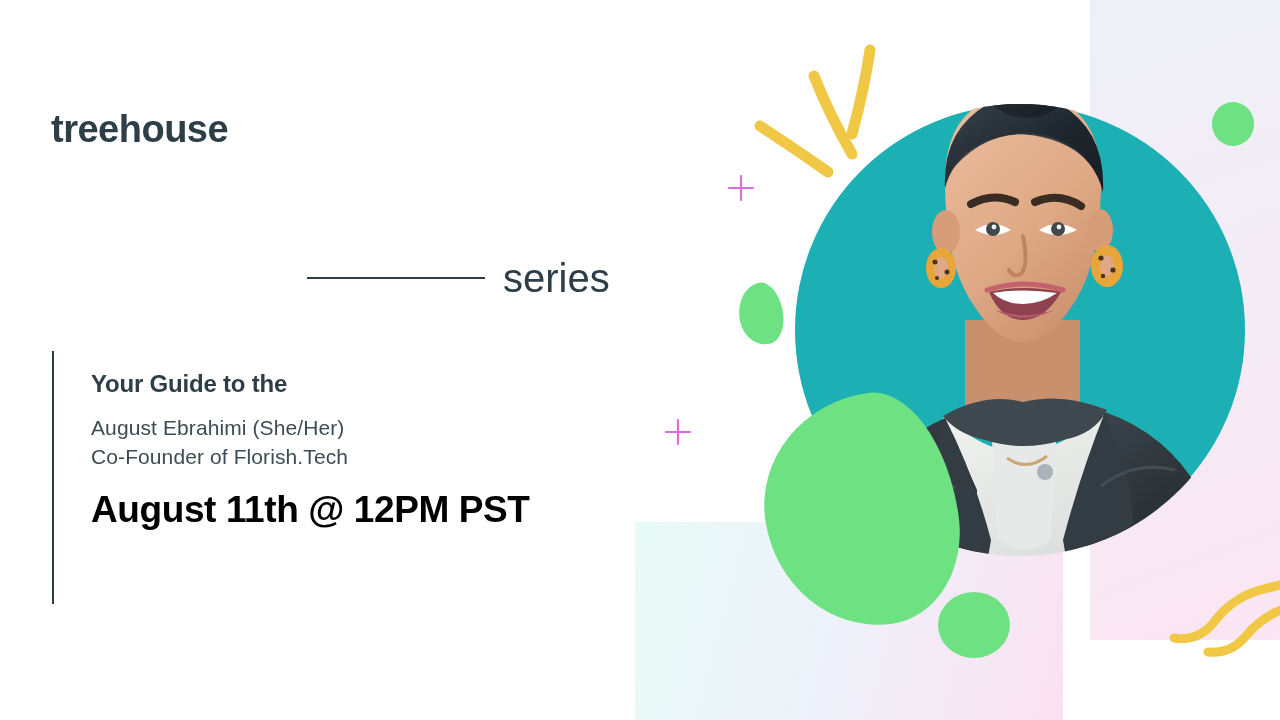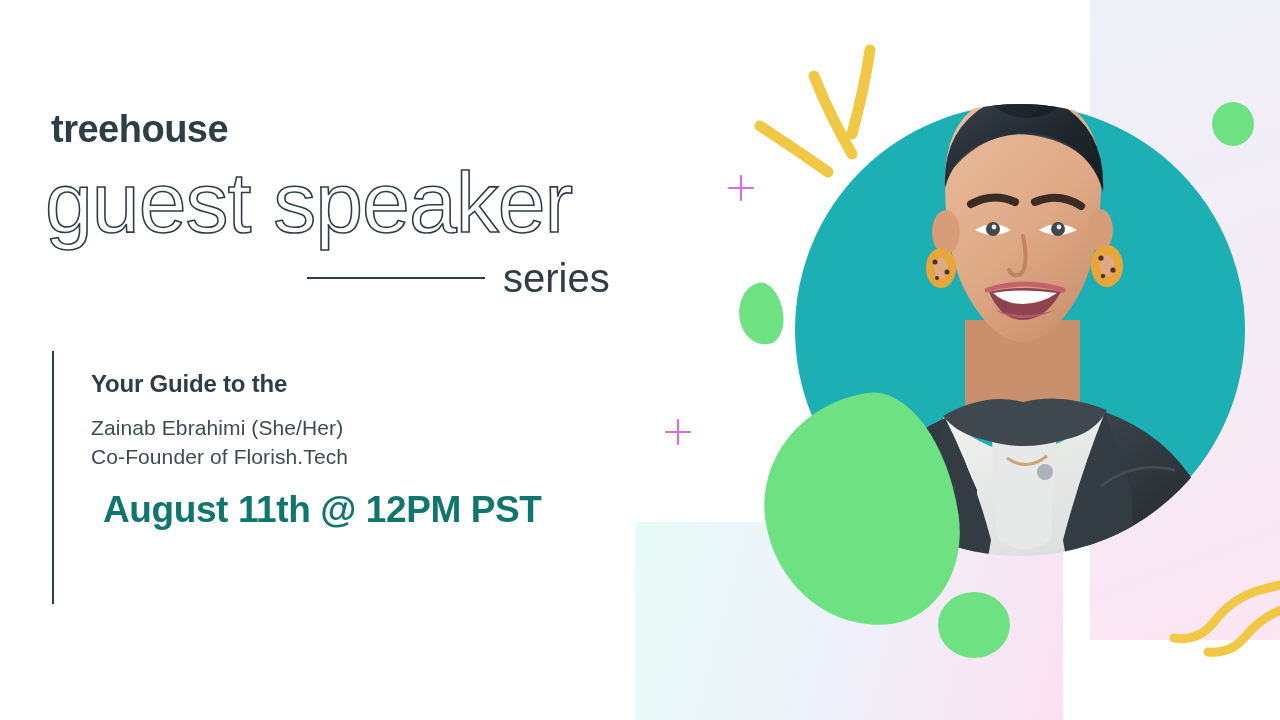--- a/index.html
+++ b/index.html
@@ -98,22 +98,22 @@
     font-size:24px; font-weight:700; color:#2e3e47;
     line-height:1.36; letter-spacing:-0.2px;
   }
   .info-sub {
     margin-top:12px;
     font-size:21px; font-weight:400; color:#3c4c55;
     line-height:1.42; letter-spacing:0.1px;
   }
   .info-date {
     margin-top:18px;
-    font-size:37px; font-weight:700; color:#0f766e;
-    letter-spacing:-0.4px; line-height:1.1;margin-left:12px;
+    font-size:37px; font-weight:700; color:#000000;
+    letter-spacing:-0.4px; line-height:1.1;
   }
 </style>
 </head>
 <body>
 
 <div class="stage">
 
   <div class="panel-right"></div>
   <div class="panel-bottom"></div>
 
@@ -254,38 +254,33 @@
   <div class="plus plus-mid">
     <svg width="28" height="28" viewBox="0 0 28 28" xmlns="http://www.w3.org/2000/svg">
       <path d="M14 2 L14 26 M2 14 L26 14" stroke="#d96de0" stroke-width="2.2" stroke-linecap="round"></path>
     </svg>
   </div>
 
   <div class="content">
 
     <div class="brand">treehouse</div>
 
-    <div class="headline-wrap">
-      <svg viewBox="0 0 610 90" xmlns="http://www.w3.org/2000/svg">
-        <text id="headlineText" x="5" y="72" font-family="Liberation Sans, sans-serif" font-size="86" font-weight="400" letter-spacing="-1" fill="none" stroke="#2e3e47" stroke-width="1.6">guest speaker</text>
-      </svg>
-    </div>
 
     <div class="series-row">
       <div class="series-rule"></div>
       <div class="series-word">series</div>
     </div>
 
     <div class="vrule"></div>
 
     <div class="info">
       <div class="info-title">
         <div>Your Guide to the</div>
       </div>
       <div class="info-sub">
-        <div>Zainab Ebrahimi (She/Her)</div>
+        <div>August Ebrahimi (She/Her)</div>
         <div>Co-Founder of Florish.Tech</div>
       </div>
       <div class="info-date">August 11th @ 12PM PST</div>
     </div>
 
   </div>
 </div>
 
 </body></html>

